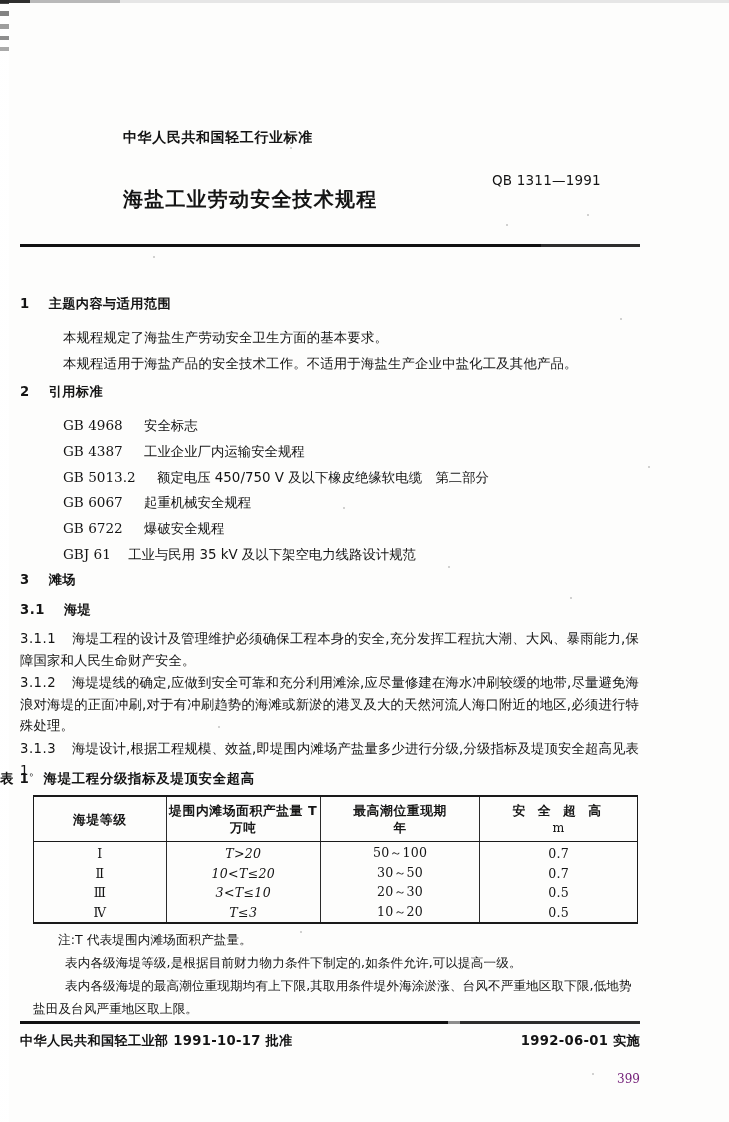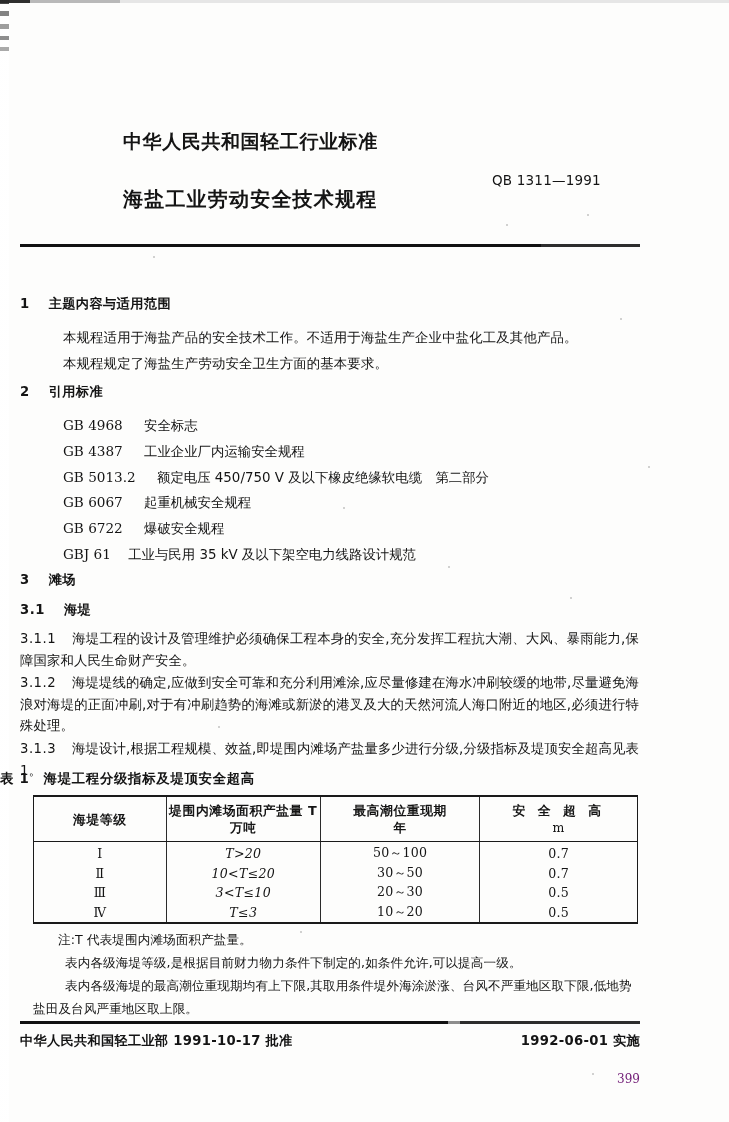--- a/index.html
+++ b/index.html
@@ -42,21 +42,21 @@
     left: 0; top: 0;
     width: 729px; height: 3px;
     background: linear-gradient(to right,#2f2f2f 0px,#2f2f2f 30px,#b9b9b9 30px,#b9b9b9 120px,#e6e6e6 120px,#e6e6e6 729px);
   }
 
   
   .hdr-org {
     position: absolute;
     left: 123px;
     top: 129px;
-    font-size: 19px;
+    font-size: 14px;
     font-weight: bold;
     letter-spacing: .6px;
   }
   .hdr-code {
     position: absolute;
     left: 492px;
     top: 172px;
     font-size: 13.5px;
     letter-spacing: .2px;
     white-space: nowrap;
@@ -246,22 +246,22 @@
   <div class="hdr-title">海盐工业劳动安全技术规程</div>
 
   <div class="rule-top"></div>
 
   <div class="sec-head" style="left:20px;top:295px;">
     <span class="numlbl">1</span>
     <span style="display:inline-block;width:14px;"></span><span>主题内容与适用范围</span>
   </div>
 
   <div class="para-block" style="left:63px;top:325px;width:576px;">
+    <div>本规程规定了海盐生产劳动安全卫生方面的基本要求。</div>
     <div>本规程适用于海盐产品的安全技术工作。不适用于海盐生产企业中盐化工及其他产品。</div>
-    <div>本规程规定了海盐生产劳动安全卫生方面的基本要求。</div>
   </div>
 
   <div class="sec-head" style="left:20px;top:383px;">
     <span class="numlbl">2</span>
     <span style="display:inline-block;width:14px;"></span><span>引用标准</span>
   </div>
 
   <div style="position:absolute;left:63px;top:413px;width:576px;line-height:25.8px;">
     <div class="ref-item">
       <span class="ref-code">GB 4968</span>

